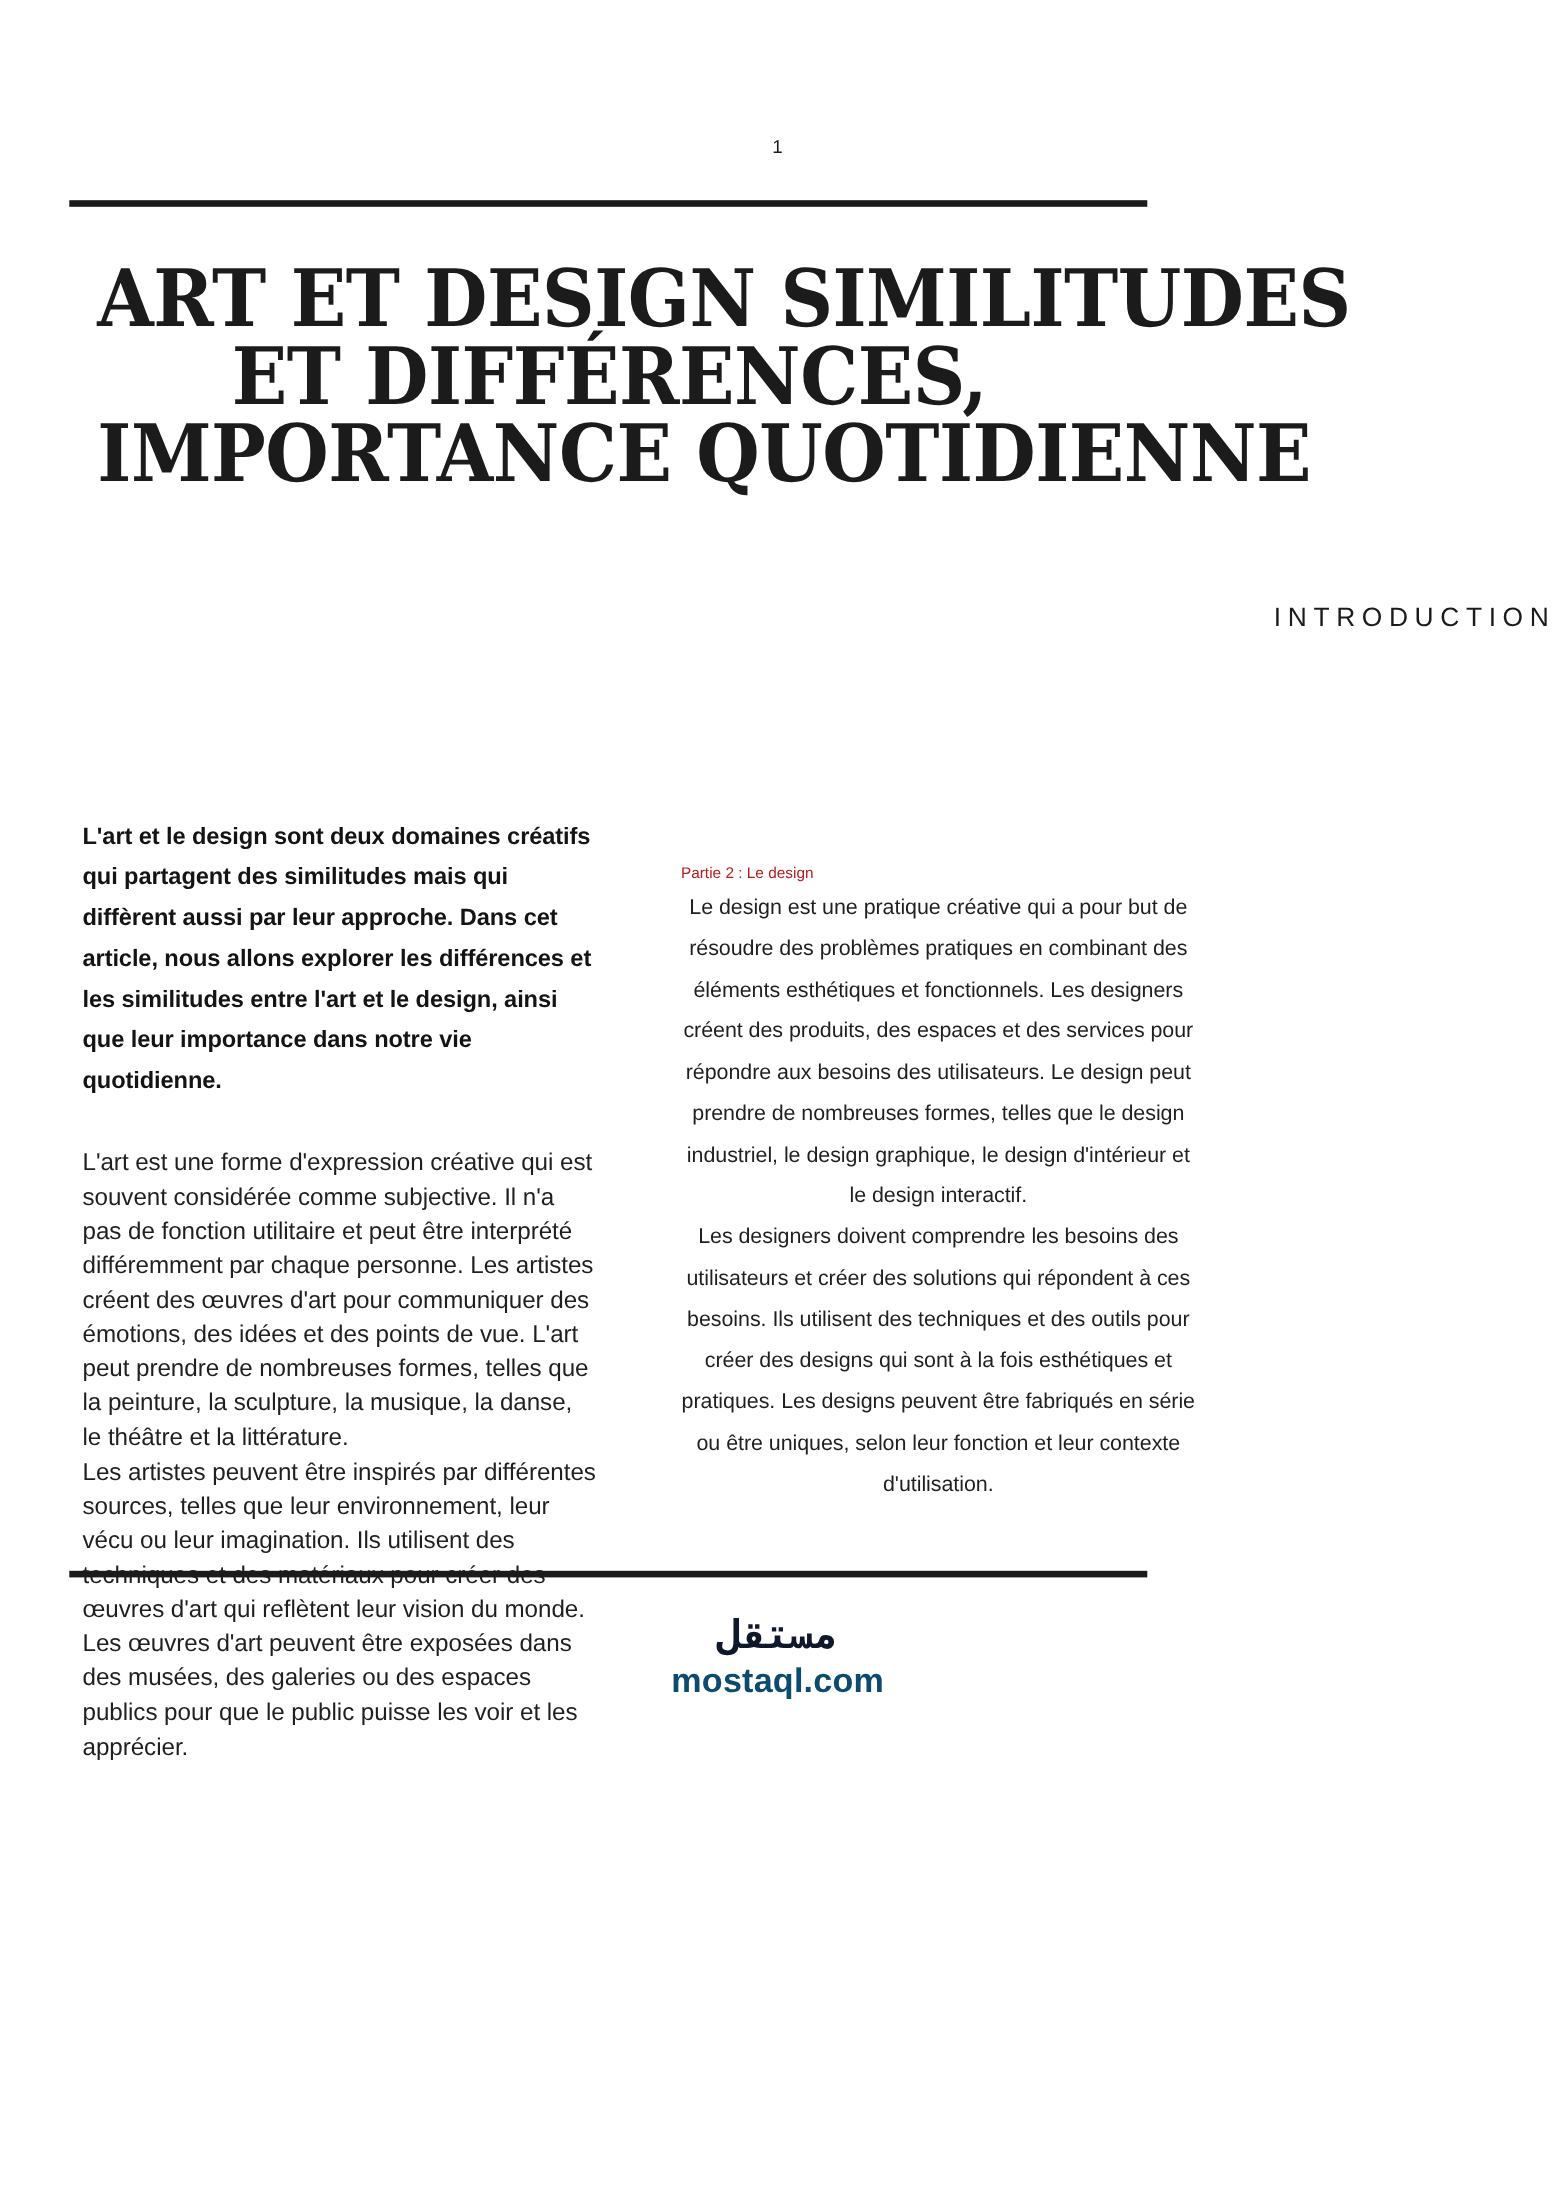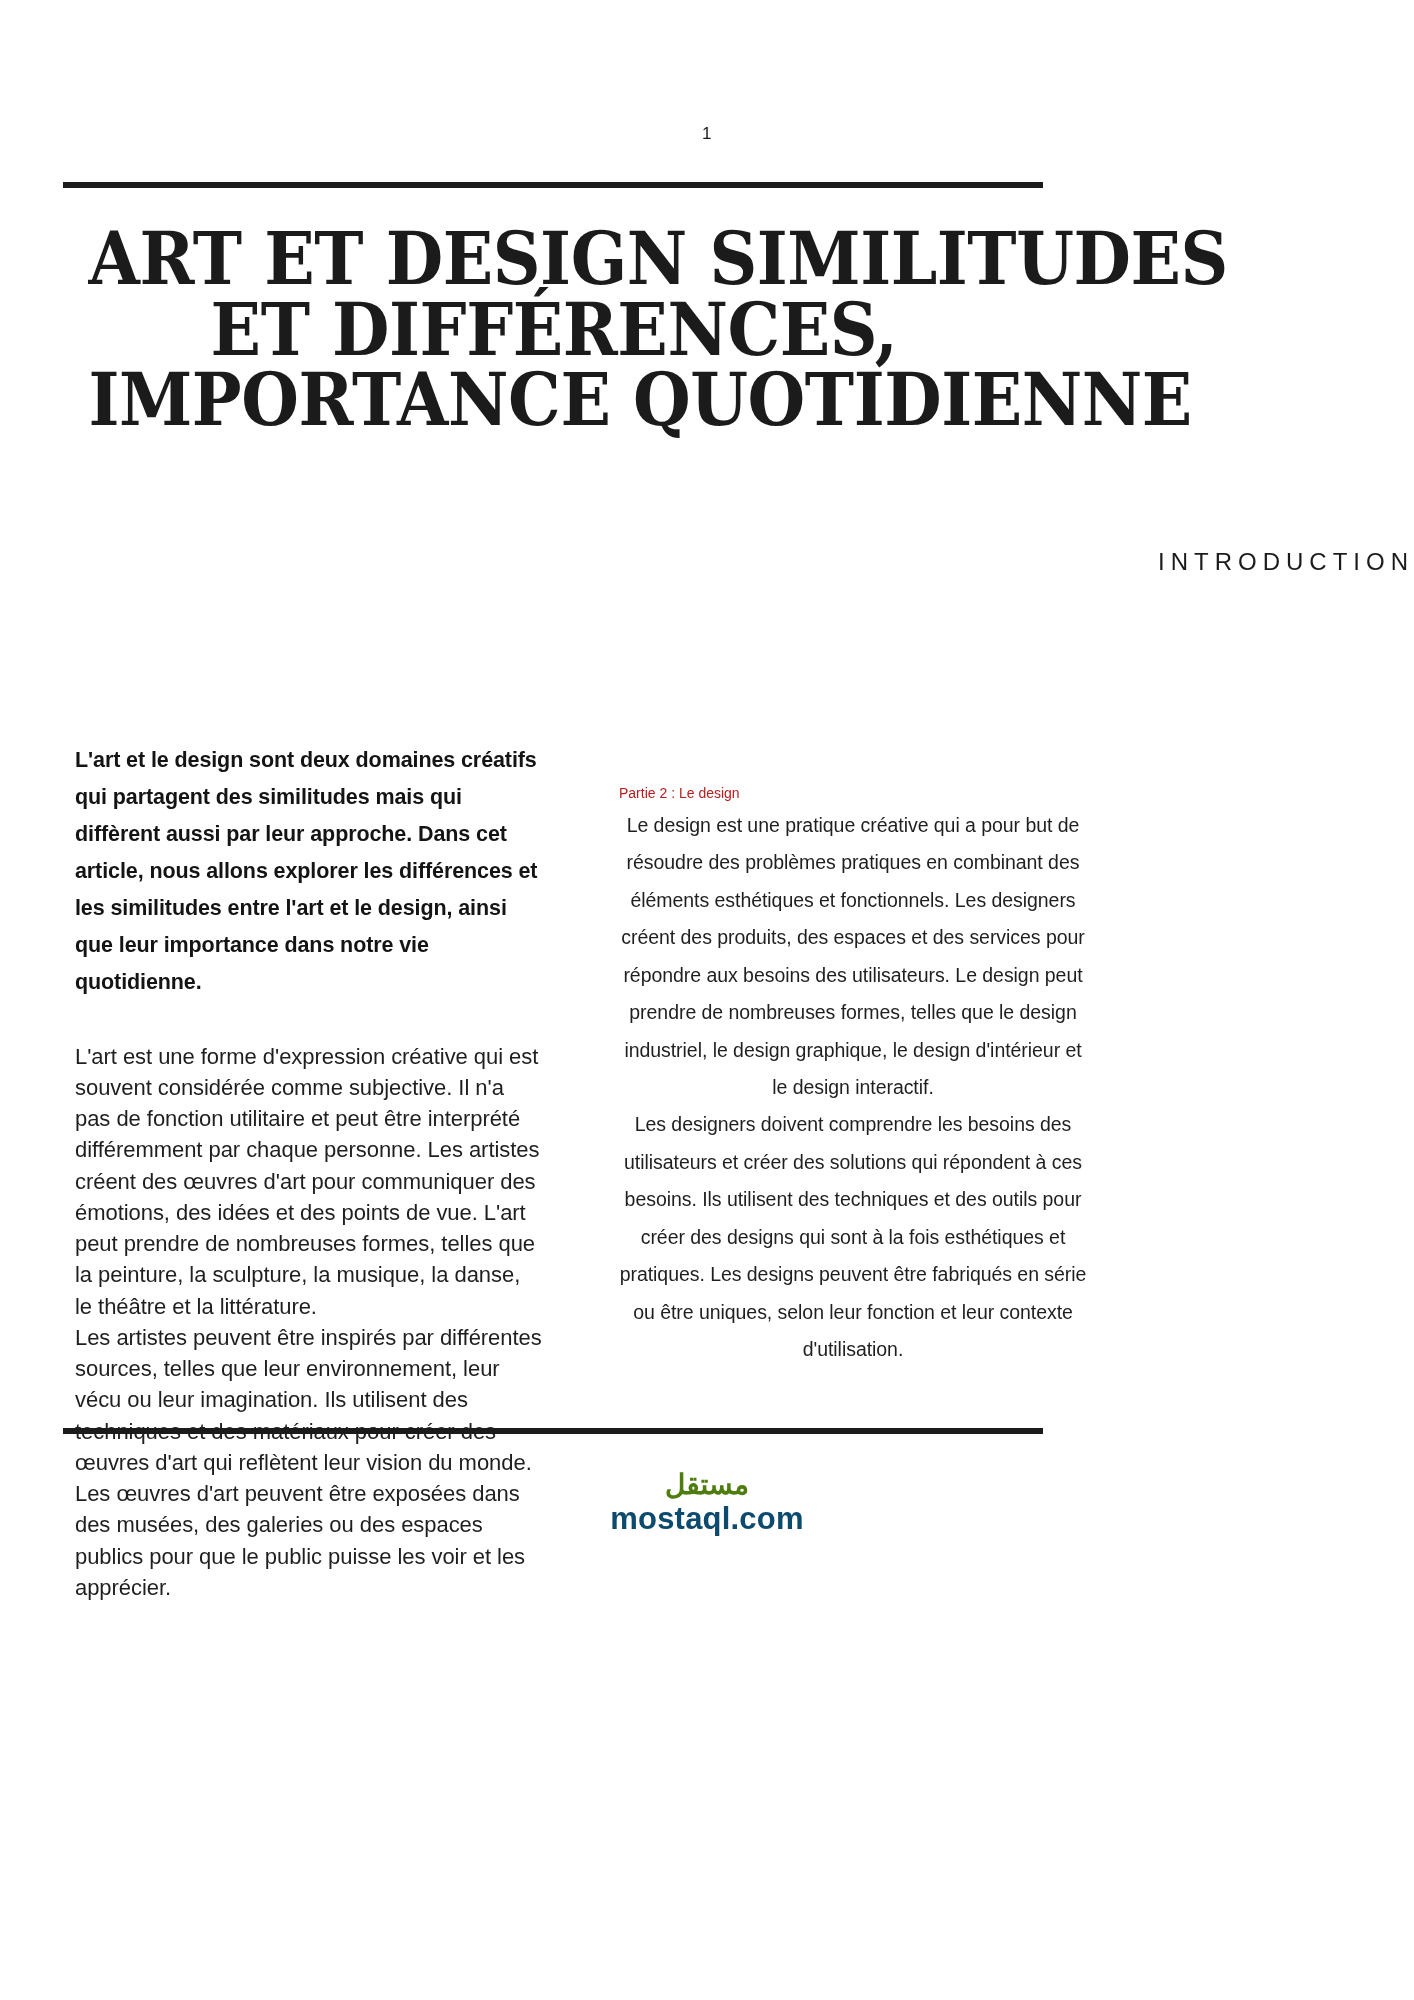--- a/index.html
+++ b/index.html
@@ -42,21 +42,21 @@
     width: 980px;
     height: 6px;
     background: #1b1b1b;
   }
   .rule-top { top: 182px; }
   .rule-bottom { top: 1428px; }
 
   
   .title-block {
     position: absolute;
-    top: 224px;
+    top: 236px;
     left: 48px;
     width: 1012px;
     text-align: center;
   }
   .title-line {
     font-family: "DejaVu Serif", "Liberation Serif", serif;
     font-weight: 700;
     font-size: 73px;
     line-height: 0.98;
     letter-spacing: -0.5px;
@@ -141,24 +141,24 @@
 
   
   .footer {
     position: absolute;
     left: 0;
     top: 1470px;
     width: 100%;
     text-align: center;
   }
   .wm-arabic {
-    font-family: Liberation Serif, serif;
-    font-size: 28px;
-    font-weight: 700;
-    color: #4d7c0f;
+    font-family: Liberation Mono, monospace;
+    font-size: 36px;
+    font-weight: 700;
+    color: #0f172a;
     line-height: 1.05;
     direction: rtl;
   }
   .wm-latin {
     font-family: "Liberation Sans", sans-serif;
     font-size: 31px;
     font-weight: 700;
     color: #0c4a6e;
     letter-spacing: 0.2px;
     margin-top: 2px;

